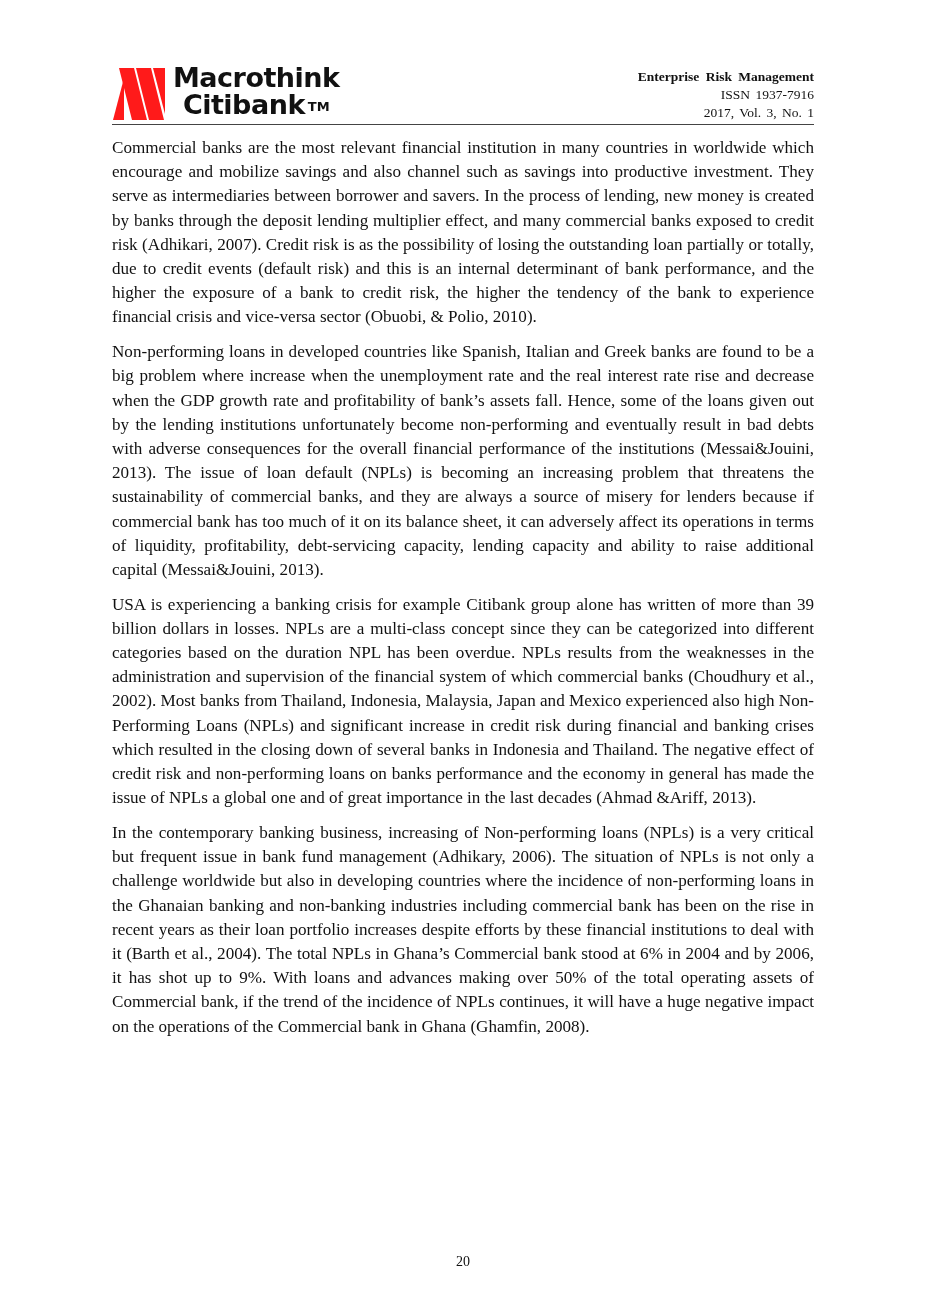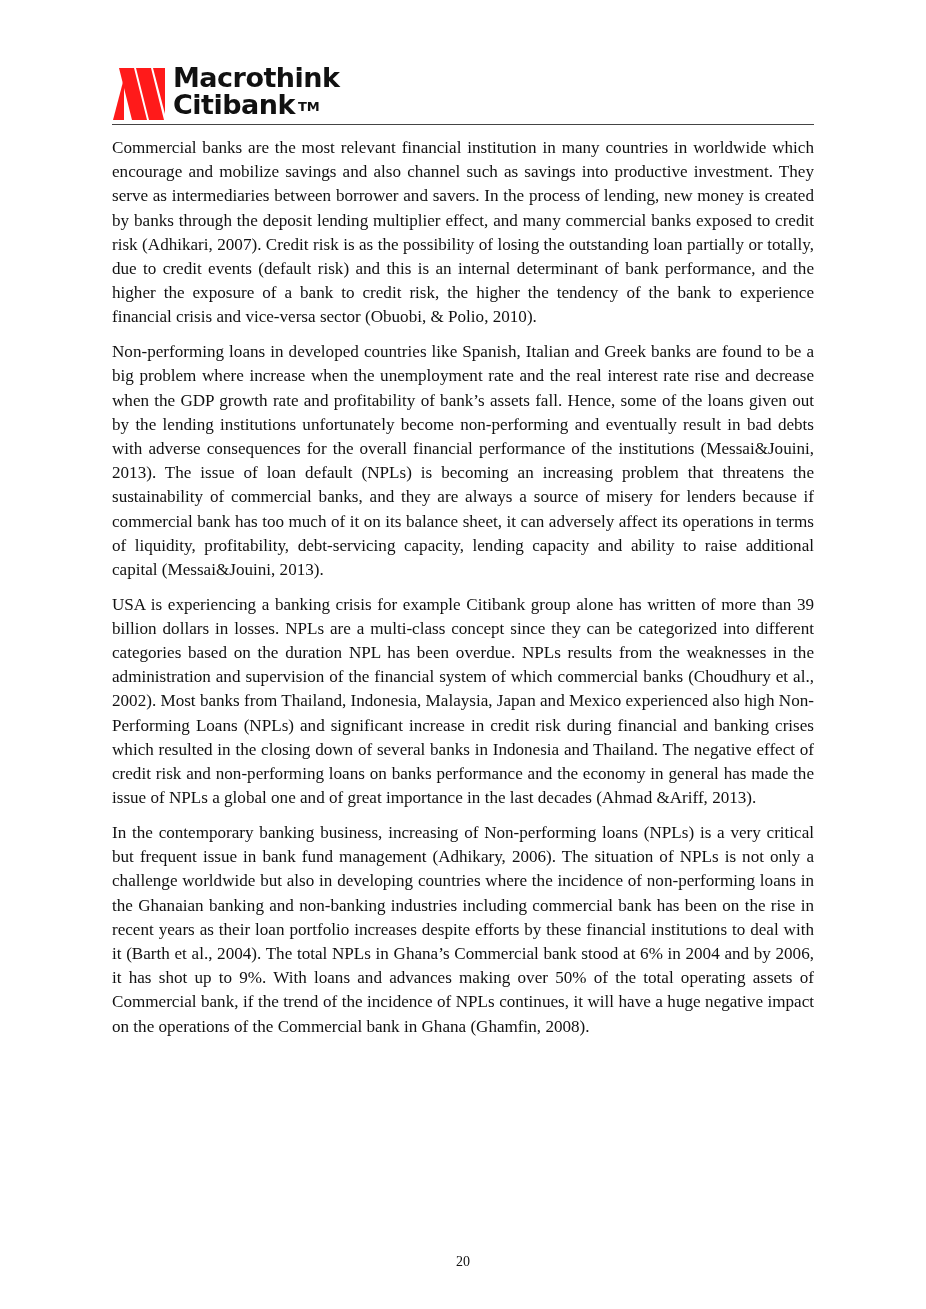--- a/index.html
+++ b/index.html
@@ -1,20 +1,20 @@
 <!DOCTYPE html>
 <html><head>
 <meta charset="utf-8">
 <style>
   html, body { margin: 0; padding: 0; background: #ffffff; }
   body { width: 926px; height: 1309px; position: relative; overflow: hidden; color: #111; }
   .page { position: absolute; left: 0; top: 0; width: 926px; height: 1309px; }
 
   .header { position: absolute; left: 112px; top: 64px; width: 702px; height: 60px; }
-  .logo { position: absolute; left: 0; top: 2px; width: 240px; height: 56px; }
+  .logo { position: absolute; left: 0; top: 2px; width: 240px; height: 56px; text-align: center; }
   .logo-mark { position: absolute; left: 1px; top: 2px; width: 56px; height: 52px; }
   .logo-text { position: absolute; left: 61px; top: -2px; font-family: "DejaVu Sans", sans-serif; font-weight: bold; color: #111; line-height: 27px; font-size: 27px; letter-spacing: -0.5px; }
   .logo-text .l2 { display: block; }
   .logo-tm { font-size: 13px; vertical-align: top; position: relative; top: 2px; margin-left: 3px; letter-spacing: 0; margin-top: 48px; }
 
   .journal { position: absolute; right: 0; top: 4px; text-align: right; font-family: "Liberation Serif", serif; font-size: 13.5px; line-height: 18px; color: #111; }
   .journal .jt { font-weight: bold; word-spacing: 3px; }
   .journal .js { word-spacing: 2px; }
 
   .rule { position: absolute; left: 112px; top: 124px; width: 702px; height: 0; border-top: 1.3px solid #444; }
@@ -37,20 +37,25 @@
         <polygon points="6,0 21,0 34,52 19,52" fill="#ff1a1a"></polygon>
         <polygon points="23,0 38,0 51,52 36,52" fill="#ff1a1a"></polygon>
         <polygon points="40,0 52,0 52,46" fill="#ff1a1a"></polygon>
       </svg>
       <div class="logo-text">
         <span class="l2">Macrothink</span>
         <span class="l2"><span>Citibank</span><span class="logo-tm">TM</span></span>
       </div>
     </div>
 
+    <div class="journal">
+      <div class="jt">Enterprise Risk Management</div>
+      <div class="js">ISSN 1937-7916</div>
+      <div class="js">2017, Vol. 3, No. 1</div>
+    </div>
   </div>
 
   <div class="rule"></div>
 
   <div class="content">
     <p class="para">Commercial banks are the most relevant financial institution in many countries in worldwide which encourage and mobilize savings and also channel such as savings into productive investment. They serve as intermediaries between borrower and savers. In the process of lending, new money is created by banks through the deposit lending multiplier effect, and many commercial banks exposed to credit risk (Adhikari, 2007).  Credit risk is as the possibility of losing the outstanding loan partially or totally, due to credit events (default risk) and this is an internal determinant of bank performance, and the higher the exposure of a bank to credit risk, the higher the tendency of the bank to experience financial crisis and vice-versa sector (Obuobi, &amp; Polio, 2010).</p>
     <p class="para">Non-performing loans in developed countries like Spanish, Italian and Greek banks are found to be a big problem where increase when the unemployment rate and the real interest rate rise and decrease when the GDP growth rate and profitability of bank’s assets fall. Hence, some of the loans given out by the lending institutions unfortunately become non-performing and eventually result in bad debts with adverse consequences for the overall financial performance of the institutions (Messai&amp;Jouini, 2013). The issue of loan default (NPLs) is becoming an increasing problem that threatens the sustainability of commercial banks, and they are always a source of misery for lenders because if commercial bank has too much of it on its balance sheet, it can adversely affect its operations in terms of liquidity, profitability, debt-servicing capacity, lending capacity and ability to raise additional capital (Messai&amp;Jouini, 2013).</p>
     <p class="para">USA is experiencing a banking crisis for example Citibank group alone has written of more than 39 billion dollars in losses. NPLs are a multi-class concept since they can be categorized into different categories based on the duration NPL has been overdue. NPLs results from the weaknesses in the administration and supervision of the financial system of which commercial banks (Choudhury et al., 2002). Most banks from Thailand, Indonesia, Malaysia, Japan and Mexico experienced also high Non-Performing Loans (NPLs) and significant increase in credit risk during financial and banking crises which resulted in the closing down of several banks in Indonesia and Thailand. The negative effect of credit risk and non-performing loans on banks performance and the economy in general has made the issue of NPLs a global one and of great importance in the last decades (Ahmad &amp;Ariff, 2013).</p>
     <p class="para">In the contemporary banking business, increasing of Non-performing loans (NPLs) is a very critical but frequent issue in bank fund management (Adhikary, 2006). The situation of NPLs is not only a challenge worldwide but also in developing countries where the incidence of non-performing loans in the Ghanaian banking and non-banking industries including commercial bank has been on the rise in recent years as their loan portfolio increases despite efforts by these financial institutions to deal with it (Barth et al., 2004).   The total NPLs in Ghana’s Commercial bank stood at 6% in 2004 and by 2006, it has shot up to 9%. With loans and advances making over 50% of the total operating assets of Commercial bank, if the trend of the incidence of NPLs continues, it will have a huge negative impact on the operations of the Commercial bank in Ghana (Ghamfin, 2008).</p>
   </div>

